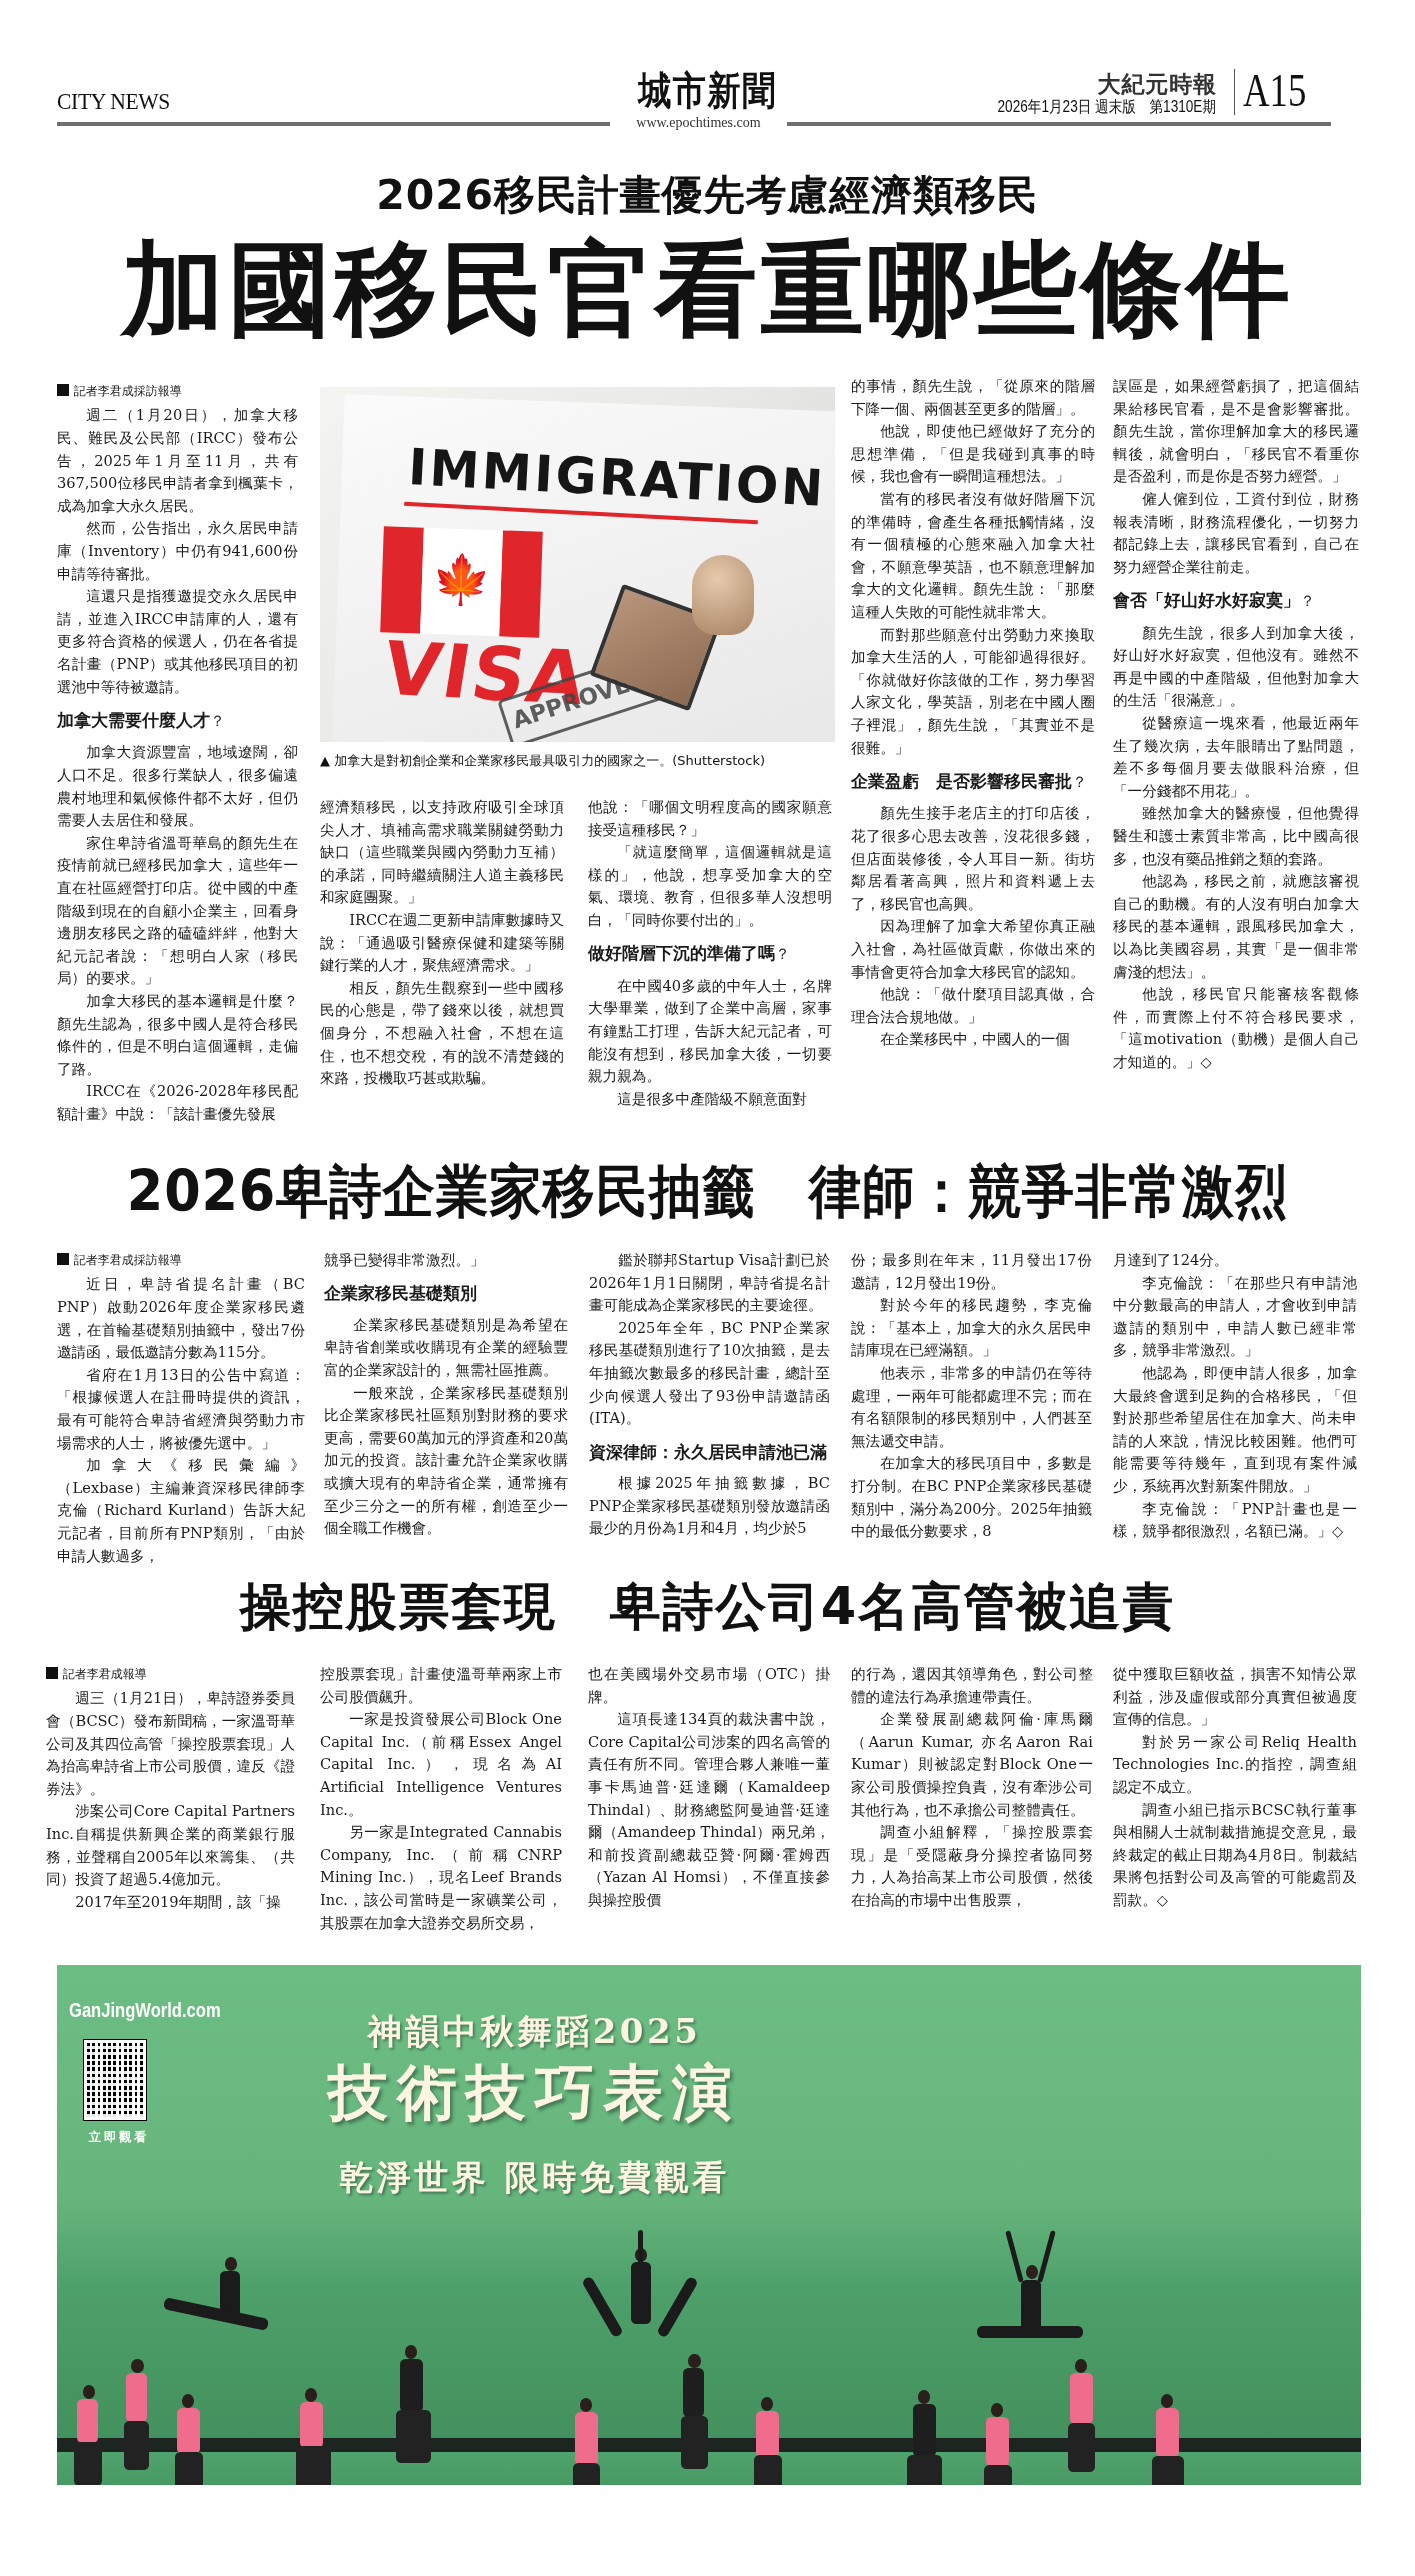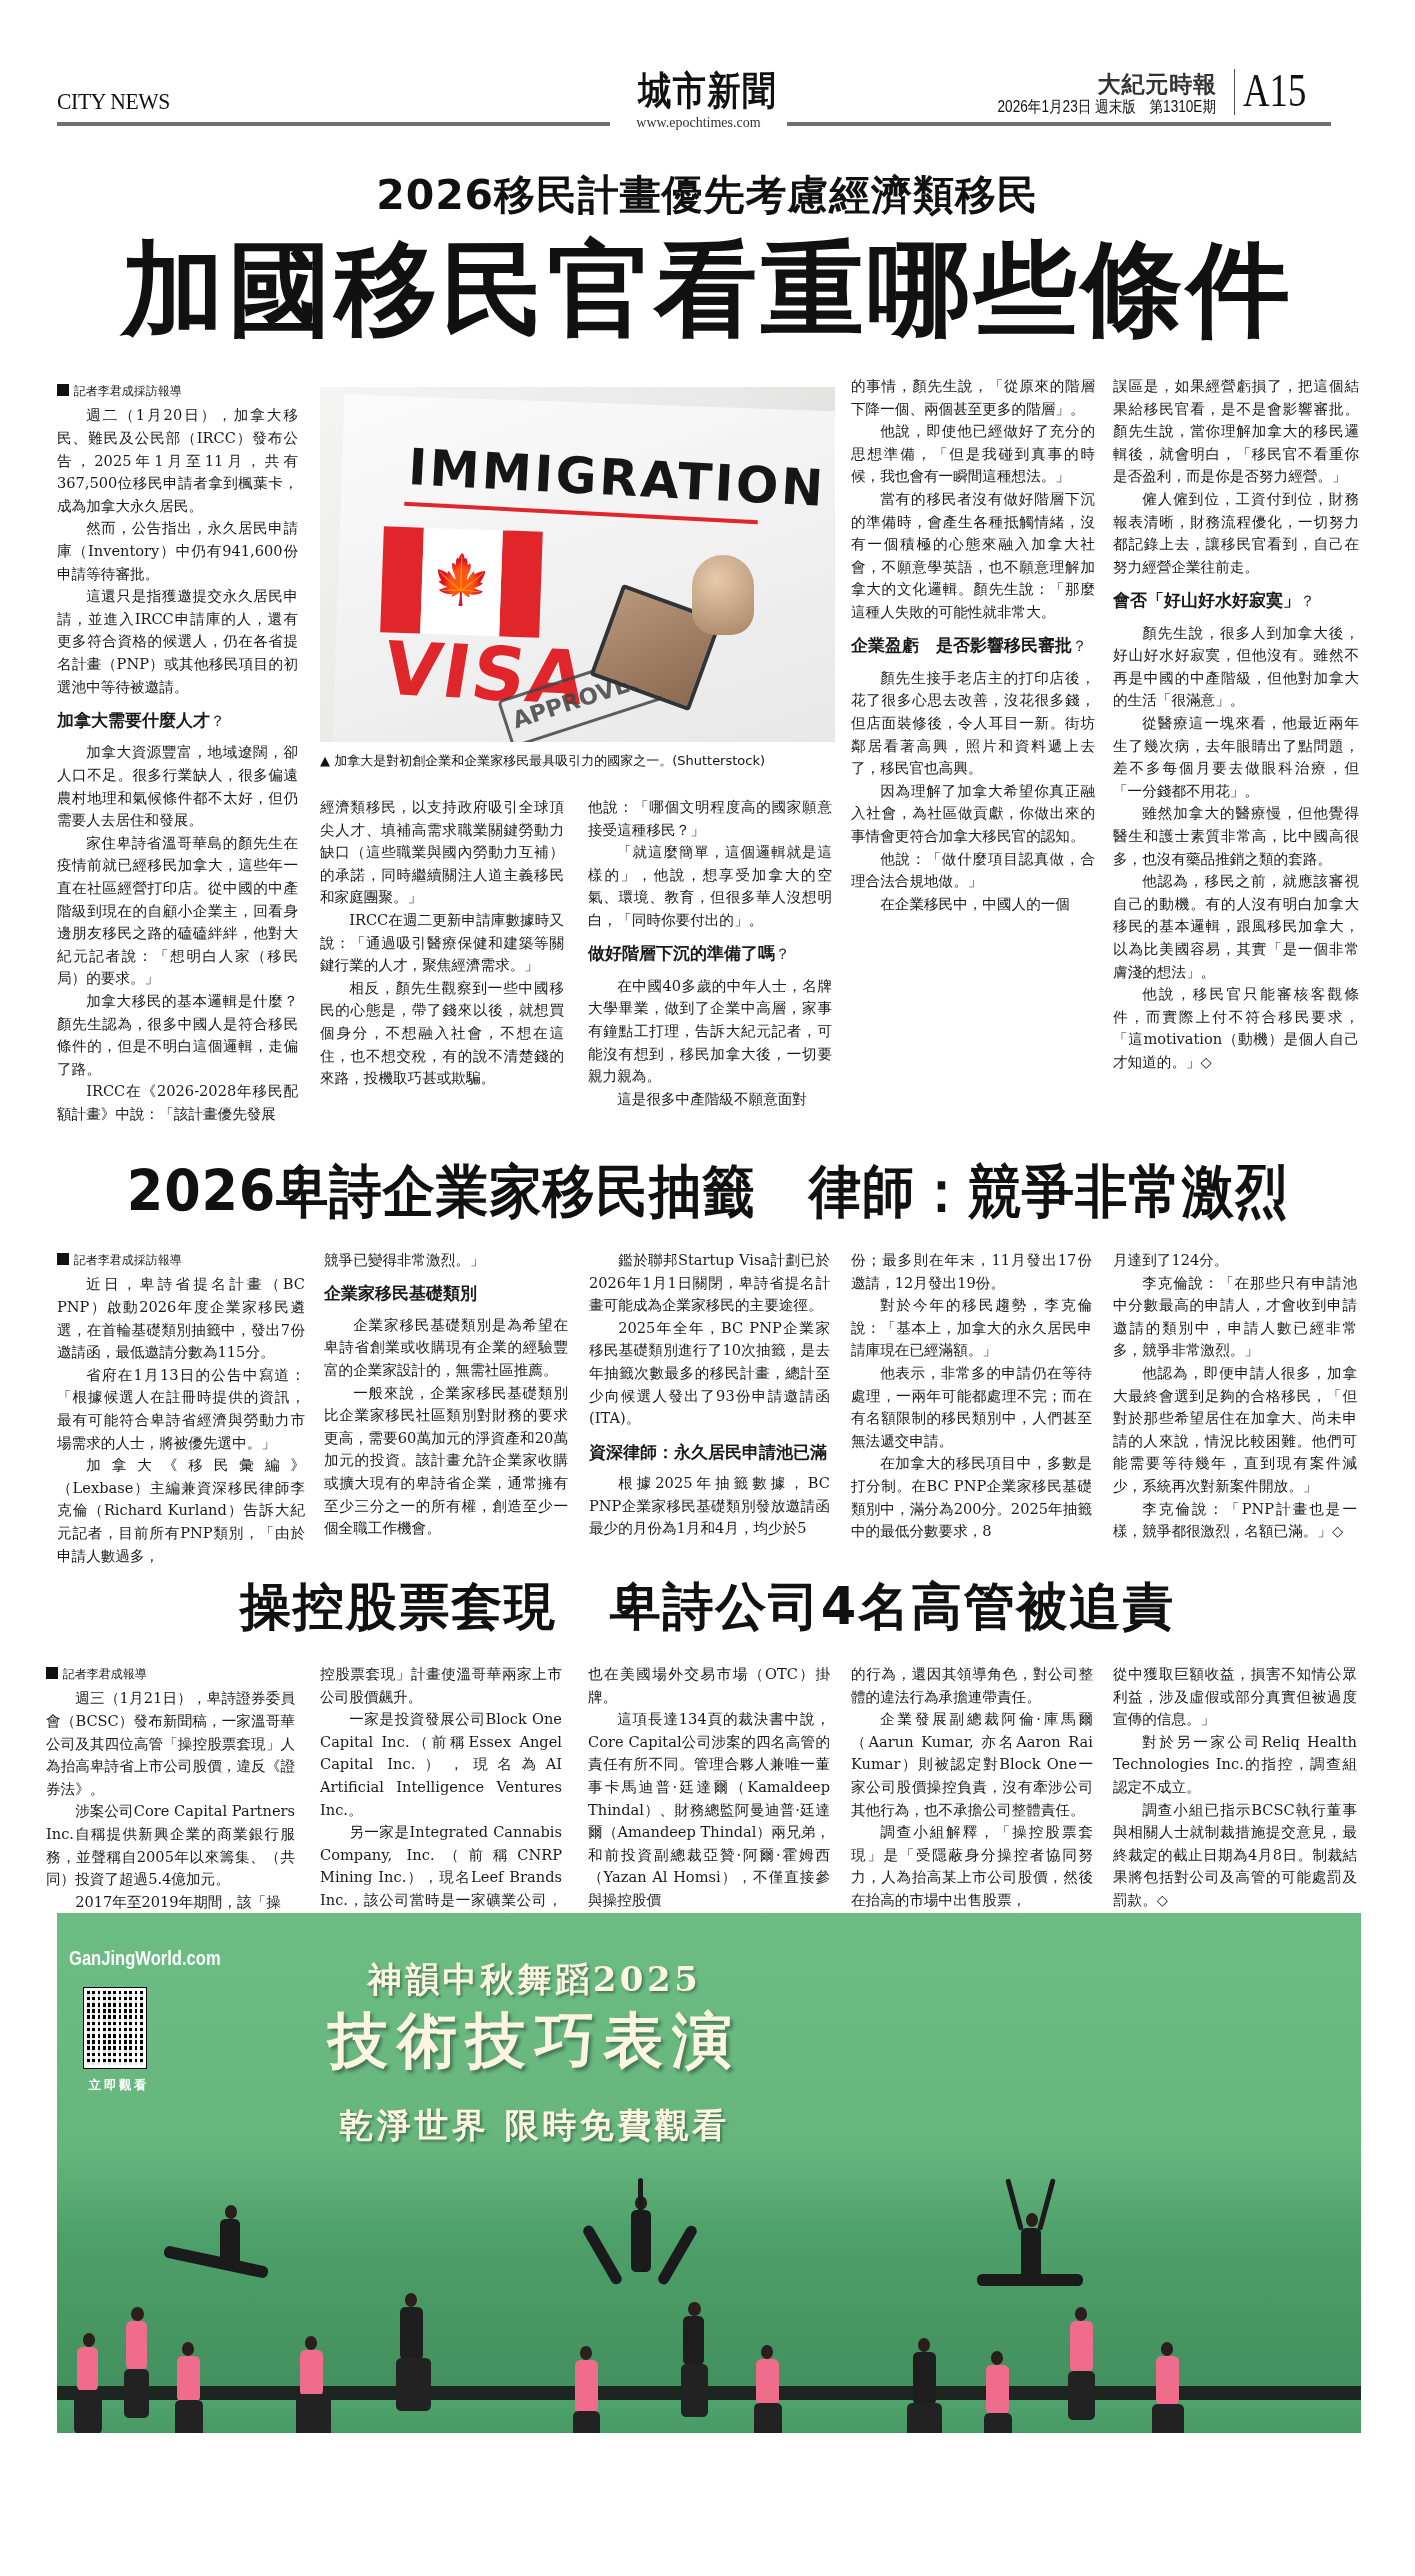--- a/index.html
+++ b/index.html
@@ -45,21 +45,21 @@
   .photo1 .stamp-block { position: absolute; left: 283px; top: 212px; width: 106px; height: 97px; background: linear-gradient(135deg,#b8957a,#8b6a52); border: 4.4px solid #333; border-radius: 3.5px; transform: rotate(20deg); }
   .photo1 .stamp-handle { position: absolute; left: 372px; top: 168px; width: 62px; height: 80px; background: radial-gradient(circle at 40% 30%, #e6c9ac, #a78363); border-radius: 35px 35px 26.5px 26.5px; }
 
   .caption1 { left: 320px; top: 752px; width: 522px; font-family: "DejaVu Sans", sans-serif; font-size: 13px; }
 
   
   .headline2 { left: 0; top: 1154px; width: 1415px; text-align: center; font-family: "DejaVu Sans", sans-serif; font-weight: bold; font-size: 57px; letter-spacing: 0.9px; transform: scaleX(0.92); }
   .headline3 { left: 0; top: 1573px; width: 1415px; text-align: center; font-family: "DejaVu Sans", sans-serif; font-weight: bold; font-size: 51px; letter-spacing: 1.8px; }
 
   
-  .ad { left: 57px; top: 1913px; width: 1304px; height: 520px; background: linear-gradient(180deg,#6cbd83 0%,#66b57d 45%,#4ea06a 62%,#3f8c5a 100%); overflow: hidden; }
+  .ad { left: 57px; top: 1965px; width: 1304px; height: 520px; background: linear-gradient(180deg,#6cbd83 0%,#66b57d 45%,#4ea06a 62%,#3f8c5a 100%); overflow: hidden; }
   .ad .site { position: absolute; left: 12.4px; top: 34px; font-family: "Liberation Sans", sans-serif; font-weight: bold; font-size: 19.5px; color: #fff; transform: scaleX(0.85); transform-origin: left; }
   .ad .qr { position: absolute; left: 27.4px; top: 75px; width: 62px; height: 80px;
     background:
       repeating-linear-gradient(90deg, #000 0 2.7px, #fff 2.7px 5.3px),
       #fff; border: 3.5px solid #fff; outline: 1.8px solid #000; }
   .ad .qr::after { content: ""; position: absolute; inset: 0; background: repeating-linear-gradient(0deg, rgba(255,255,255,0.9) 0 2.7px, transparent 2.7px 6.2px); }
   .ad .watch { position: absolute; left: 26.5px; top: 164px; width: 71px; text-align: center; font-family: "DejaVu Sans", sans-serif; font-weight: bold; font-size: 12.4px; color: #fff; letter-spacing: 2.7px; }
   .ad .l1 { position: absolute; left: 265px; top: 44px; width: 425px; text-align: center; font-family: "DejaVu Serif", serif; font-weight: bold; font-size: 34px; color: #fdf4e2; letter-spacing: 3.5px; text-shadow: 1.8px 1.8px 2.7px rgba(0,0,0,0.35); }
   .ad .l2 { position: absolute; left: 221px; top: 88px; width: 513px; text-align: center; font-family: "DejaVu Serif", serif; font-weight: bold; font-size: 60px; color: #fdf4e2; letter-spacing: 8.8px; text-shadow: 2.7px 2.7px 3.5px rgba(0,0,0,0.35); }
   .ad .l3 { position: absolute; left: 230px; top: 190px; width: 495px; text-align: center; font-family: "DejaVu Serif", serif; font-weight: bold; font-size: 34px; color: #fdf4e2; letter-spacing: 3.5px; text-shadow: 1.8px 1.8px 2.7px rgba(0,0,0,0.35); }
@@ -133,20 +133,21 @@
     <p>「就這麼簡單，這個邏輯就是這樣的」，他說，想享受加拿大的空氣、環境、教育，但很多華人沒想明白，「同時你要付出的」。</p>
     <div class="subhead"><span>做好階層下沉的準備了嗎</span><span class="q">？</span></div>
     <p>在中國40多歲的中年人士，名牌大學畢業，做到了企業中高層，家事有鐘點工打理，告訴大紀元記者，可能沒有想到，移民加拿大後，一切要親力親為。</p>
     <p>這是很多中產階級不願意面對</p>
   </div>
 
   <div class="col" style="left:851px;top:375px;width:244px;">
     <p class="noindent">的事情，顏先生說，「從原來的階層下降一個、兩個甚至更多的階層」。</p>
     <p>他說，即使他已經做好了充分的思想準備，「但是我碰到真事的時候，我也會有一瞬間這種想法。」</p>
     <p>當有的移民者沒有做好階層下沉的準備時，會產生各種抵觸情緒，沒有一個積極的心態來融入加拿大社會，不願意學英語，也不願意理解加拿大的文化邏輯。顏先生說：「那麼這種人失敗的可能性就非常大。</p>
+    <p>而對那些願意付出勞動力來換取加拿大生活的人，可能卻過得很好。「你就做好你該做的工作，努力學習人家文化，學英語，別老在中國人圈子裡混」，顏先生說，「其實並不是很難。」</p>
     <div class="subhead"><span>企業盈虧　是否影響移民審批</span><span class="q">？</span></div>
     <p>顏先生接手老店主的打印店後，花了很多心思去改善，沒花很多錢，但店面裝修後，令人耳目一新。街坊鄰居看著高興，照片和資料遞上去了，移民官也高興。</p>
     <p>因為理解了加拿大希望你真正融入社會，為社區做貢獻，你做出來的事情會更符合加拿大移民官的認知。</p>
     <p>他說：「做什麼項目認真做，合理合法合規地做。」</p>
     <p>在企業移民中，中國人的一個</p>
   </div>
 
   <div class="col" style="left:1113px;top:375px;width:246px;">
     <p class="noindent">誤區是，如果經營虧損了，把這個結果給移民官看，是不是會影響審批。顏先生說，當你理解加拿大的移民邏輯後，就會明白，「移民官不看重你是否盈利，而是你是否努力經營。」</p>
     <p>僱人僱到位，工資付到位，財務報表清晰，財務流程優化，一切努力都記錄上去，讓移民官看到，自己在努力經營企業往前走。</p>

